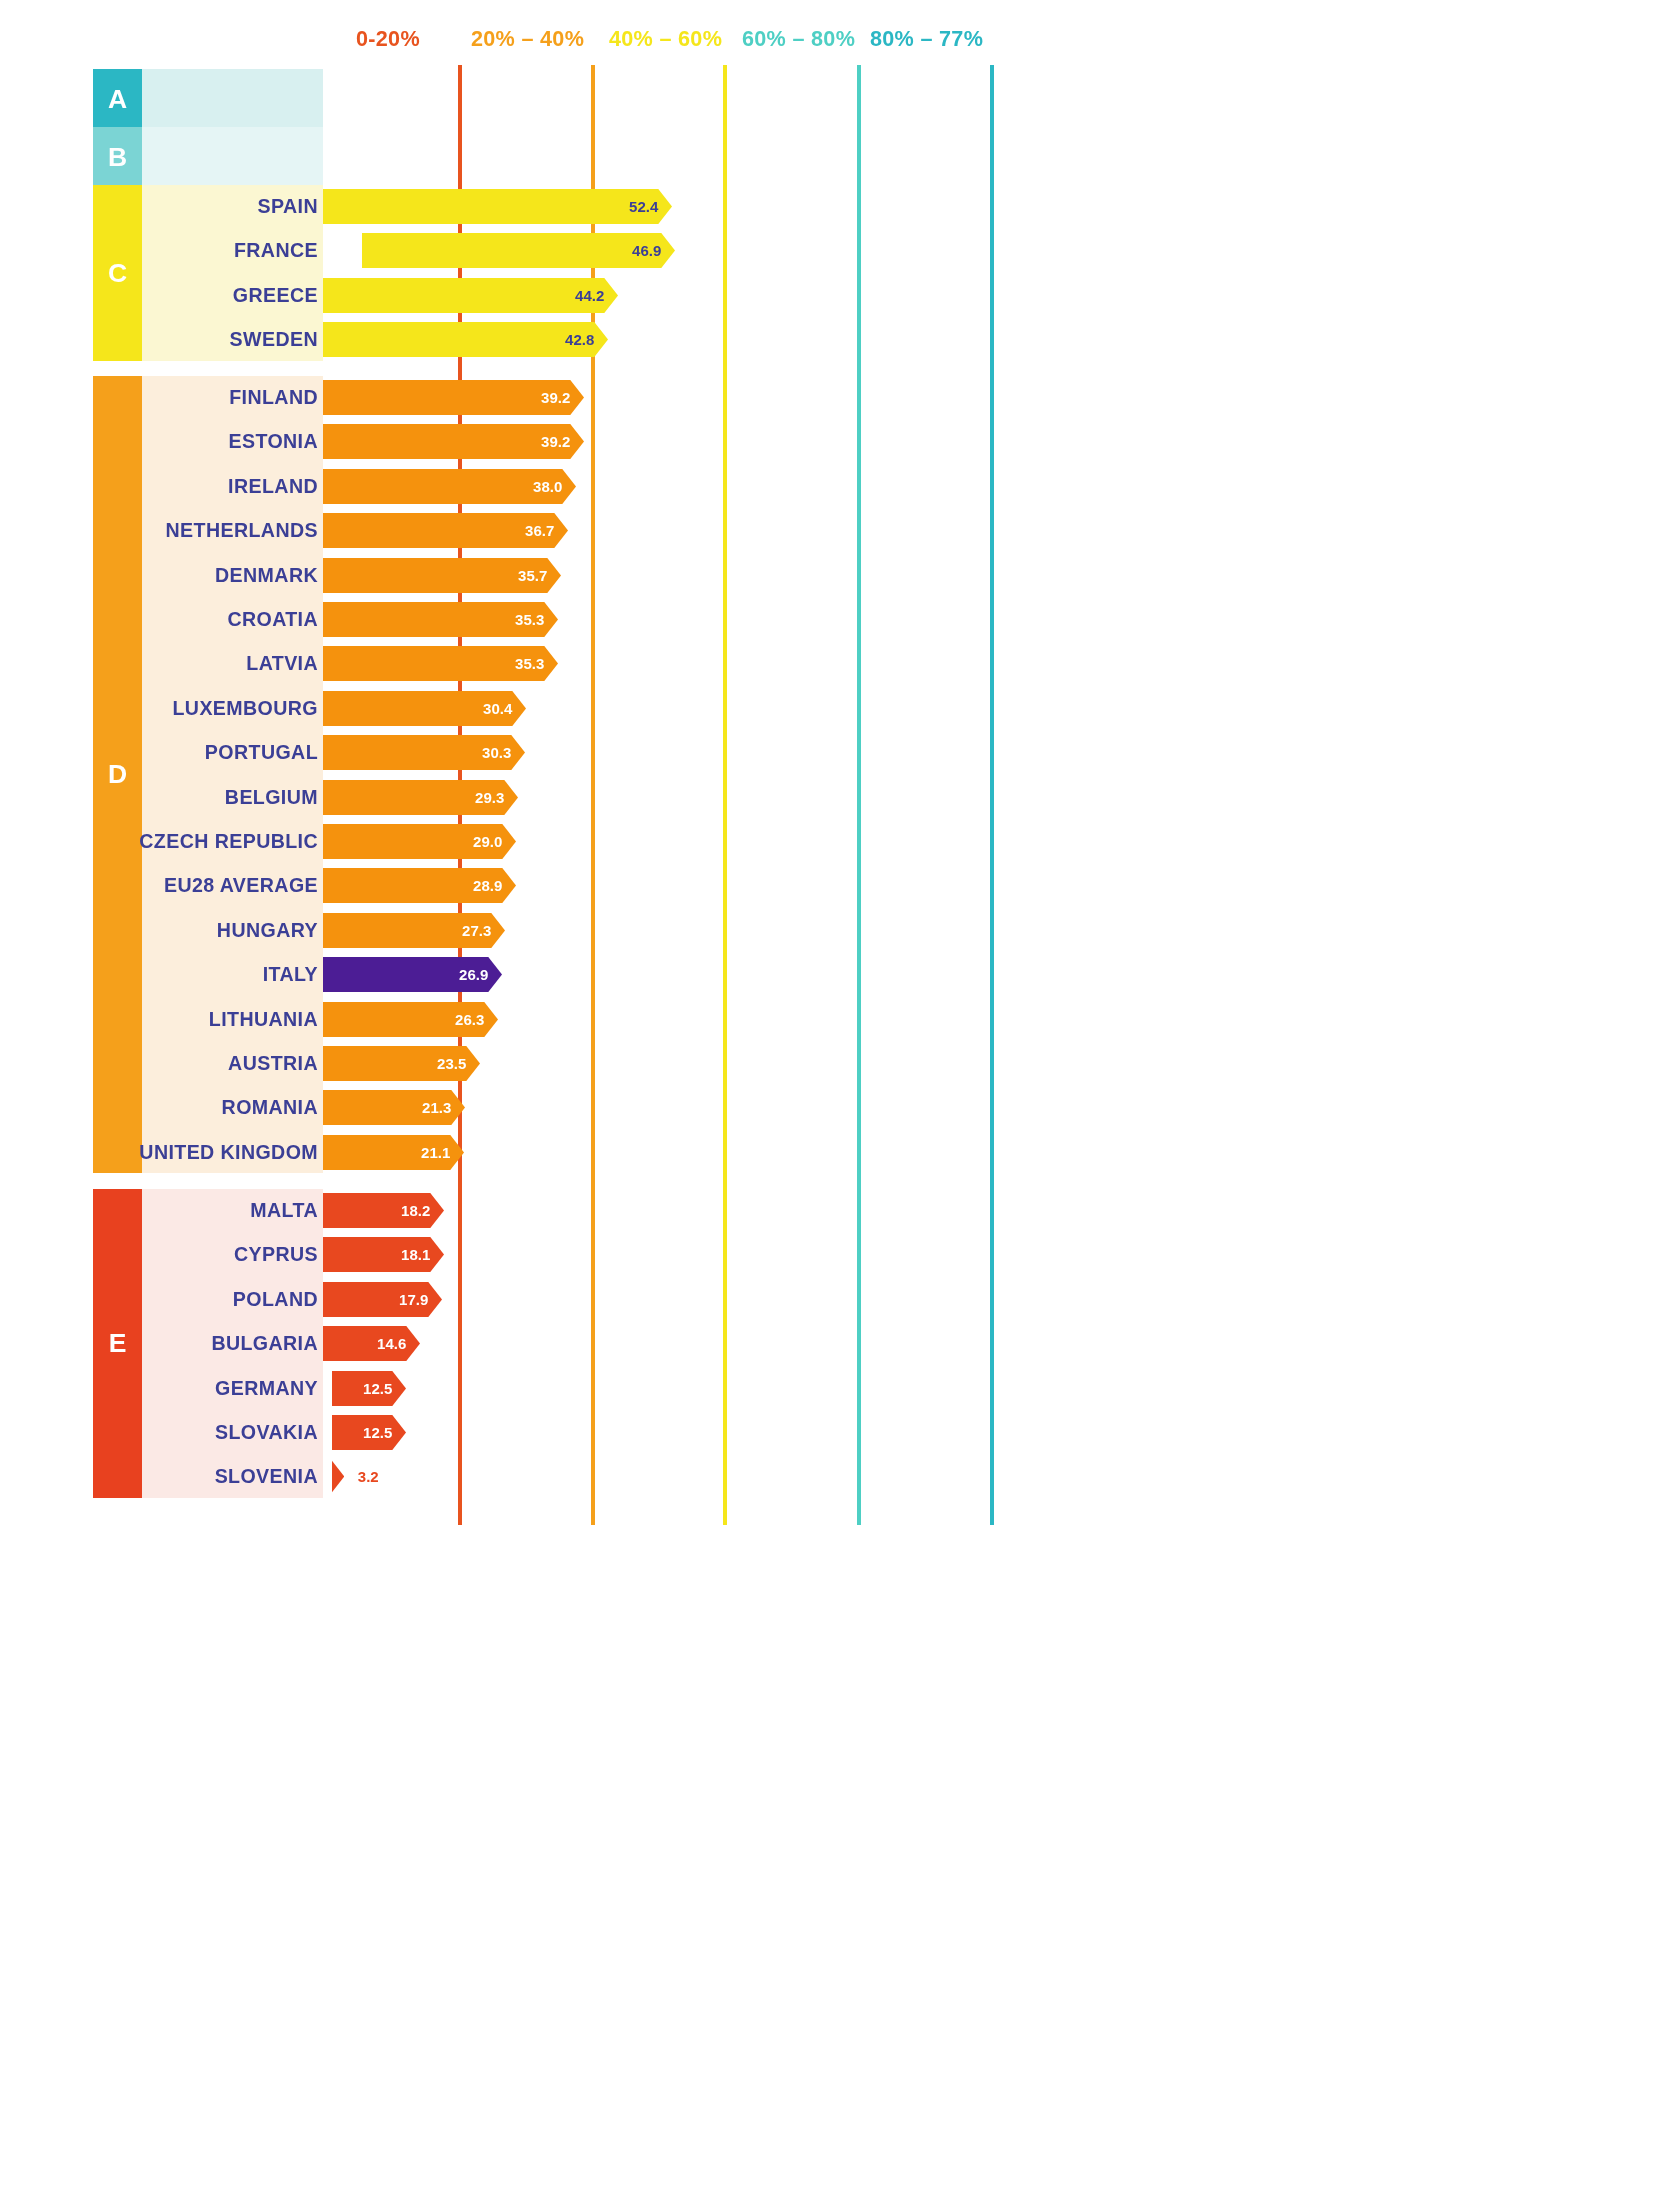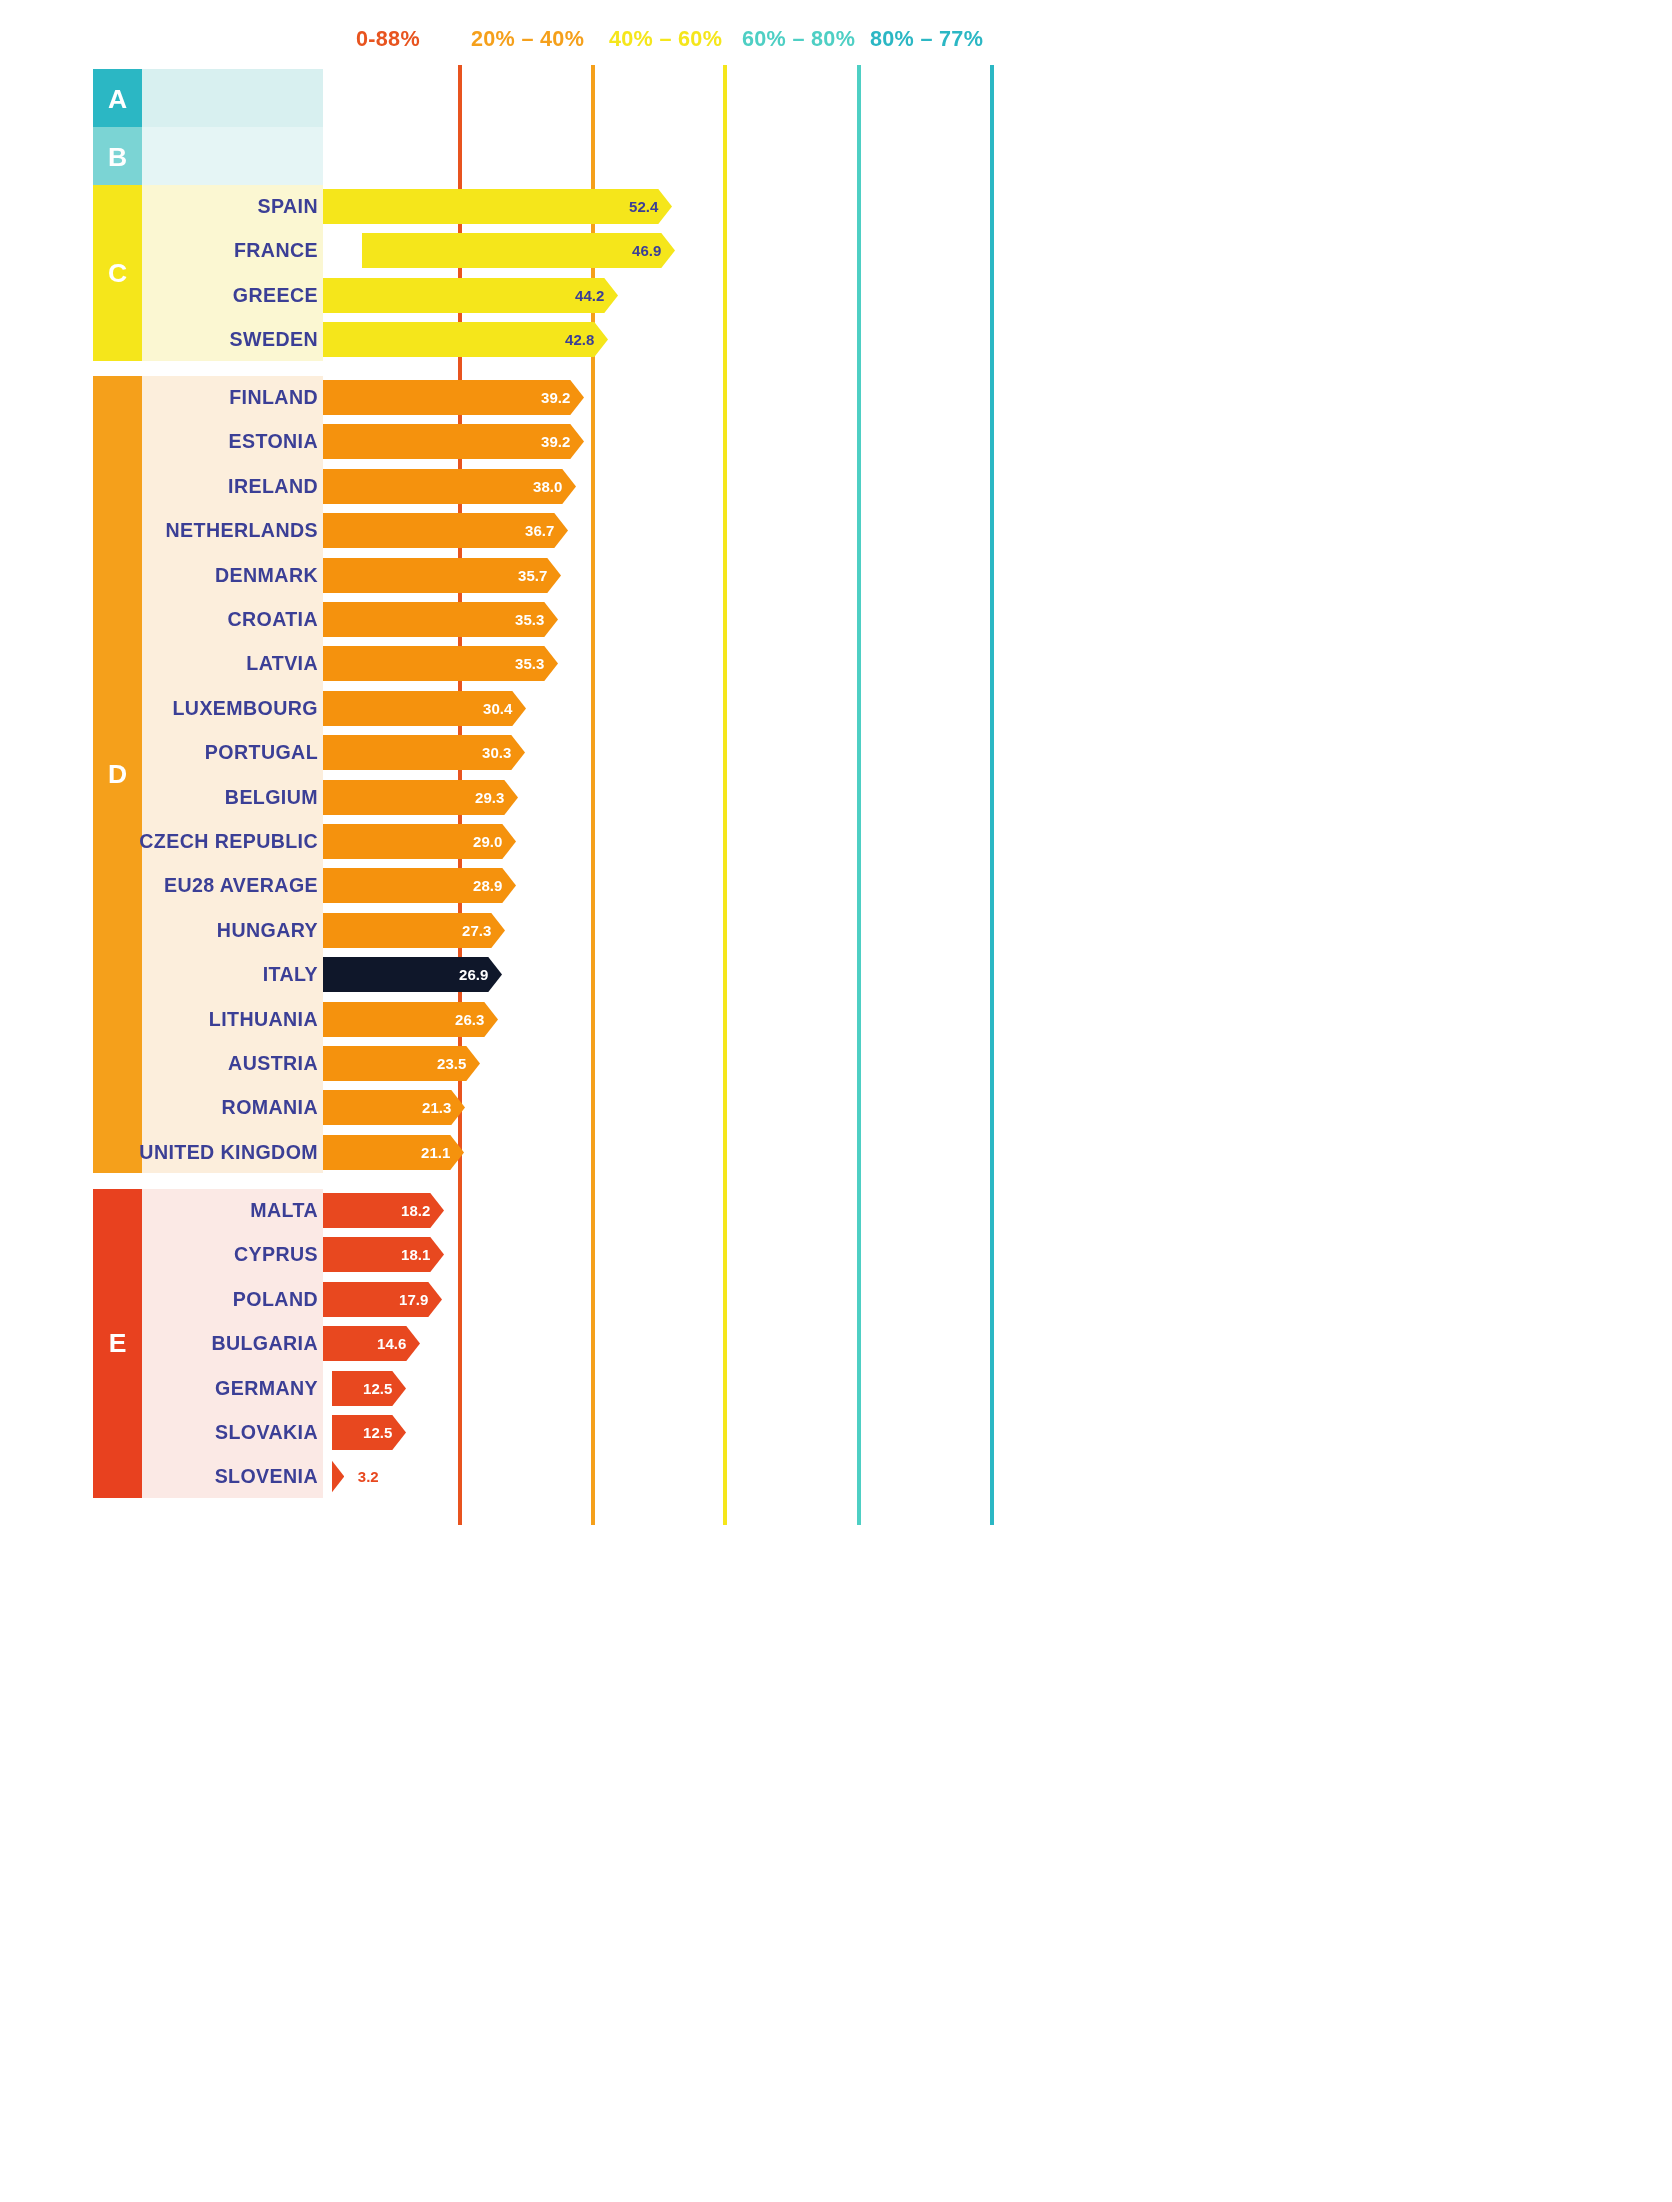--- a/index.html
+++ b/index.html
@@ -64,21 +64,21 @@
   .bar-notch{
     position:absolute;left:0;top:0;width:8.8px;height:35px;background:#ffffff;z-index:3;
   }
 </style>
 </head>
 <body>
 
 <div class="chart">
 
   <div class="legend" id="legend">
-      <div class="legend-item" style="left: 356px; color: rgb(232, 84, 31);">0-88%</div>
+      <div class="legend-item" style="left: 356px; color: rgb(232, 84, 31);">0-20%</div>
       <div class="legend-item" style="left: 471px; color: rgb(245, 160, 27);">20% – 40%</div>
       <div class="legend-item" style="left: 609px; color: rgb(245, 230, 27);">40% – 60%</div>
       <div class="legend-item" style="left: 742px; color: rgb(78, 207, 196);">60% – 80%</div>
       <div class="legend-item" style="left: 870px; color: rgb(43, 183, 196);">80% – 77%</div>
     </div>
 
   <div id="gridlines">
       <div class="gridline" style="left: 458px; top: 65px; height: 1460px; background: rgb(232, 84, 31);"></div>
       <div class="gridline" style="left: 591px; top: 65px; height: 1460px; background: rgb(245, 160, 27);"></div>
       <div class="gridline" style="left: 723px; top: 65px; height: 1460px; background: rgb(245, 230, 27);"></div>
@@ -242,21 +242,21 @@
           <div class="row-label">HUNGARY</div>
           <div class="bar-wrap" style="width: 706px;">
             <div class="bar arrow" style="width: 182px; background: rgb(245, 146, 13);">
               <span class="bar-value" style="color: rgb(255, 255, 255);">27.3</span>
             </div>
           </div>
         </div>
         <div class="row" style="top: 581px; width: 916px;">
           <div class="row-label">ITALY</div>
           <div class="bar-wrap" style="width: 706px;">
-            <div class="bar arrow" style="width: 179px; background: #0f172a;">
+            <div class="bar arrow" style="width: 179px; background: #4c1d95;">
               <span class="bar-value" style="color: rgb(255, 255, 255);">26.9</span>
             </div>
           </div>
         </div>
         <div class="row" style="top: 626px; width: 916px;">
           <div class="row-label">LITHUANIA</div>
           <div class="bar-wrap" style="width: 706px;">
             <div class="bar arrow" style="width: 175px; background: rgb(245, 146, 13);">
               <span class="bar-value" style="color: rgb(255, 255, 255);">26.3</span>
             </div>

